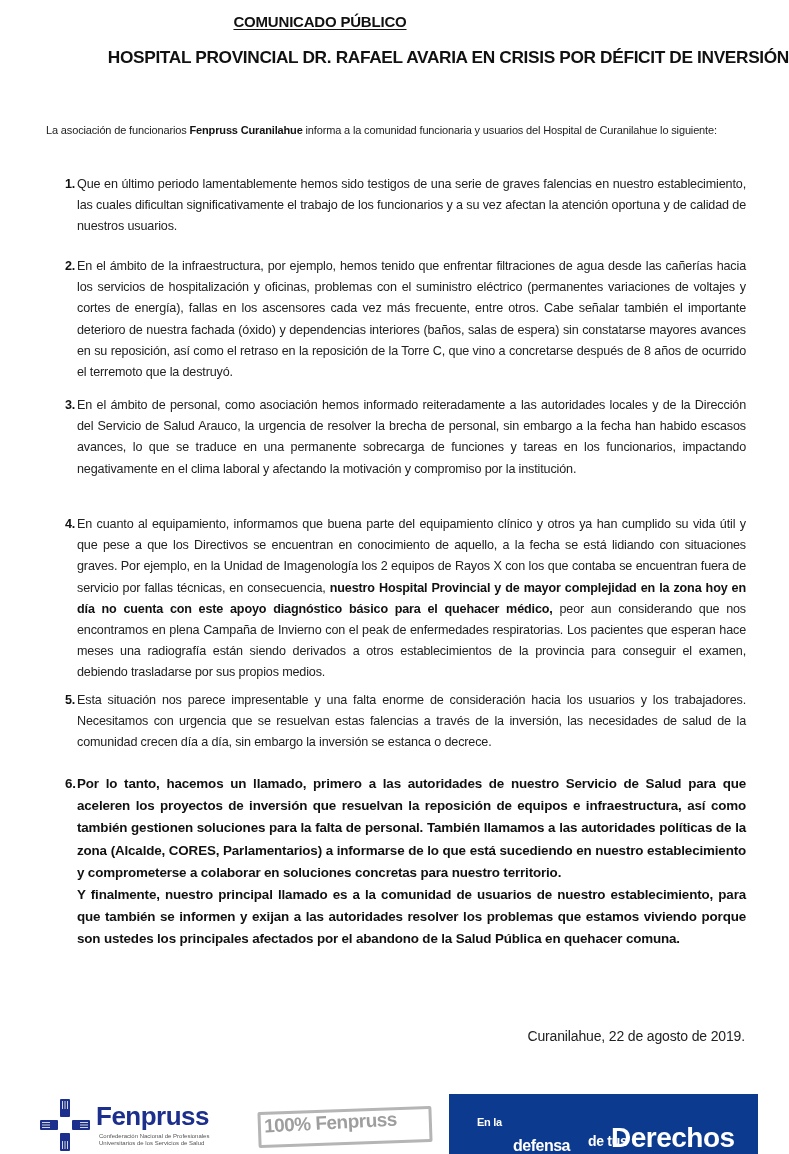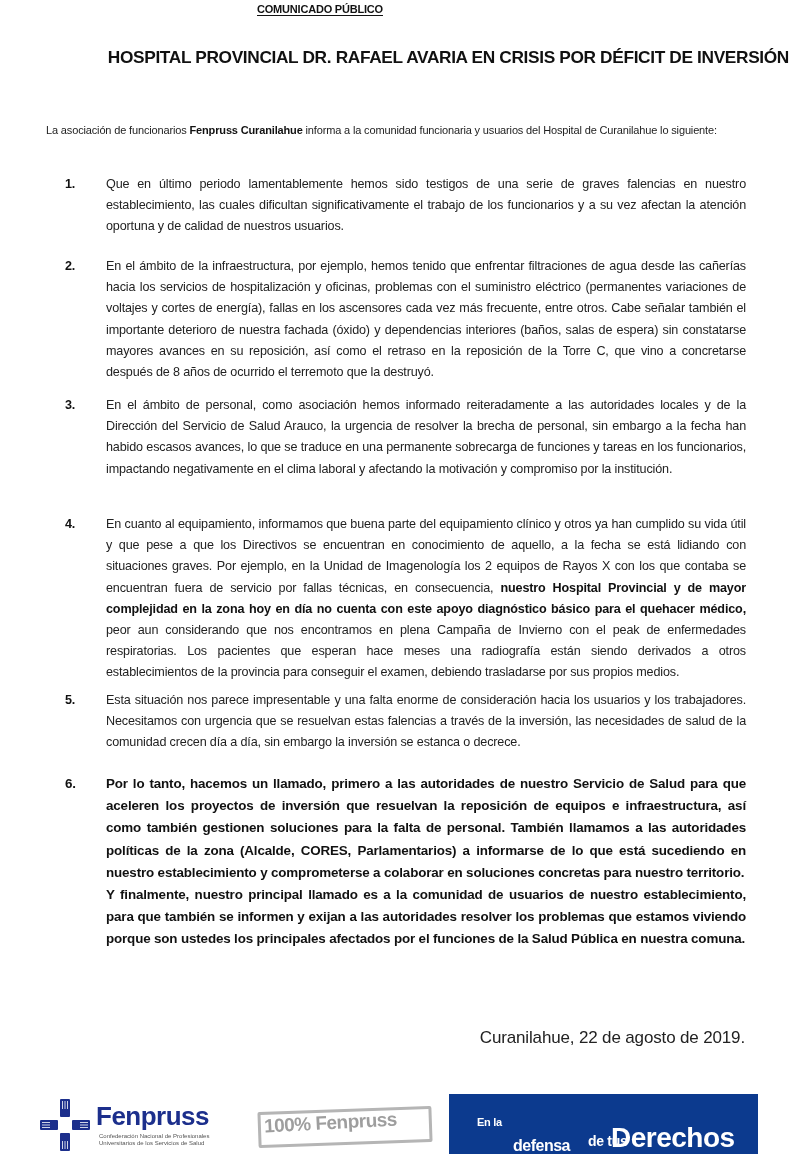--- a/index.html
+++ b/index.html
@@ -10,26 +10,26 @@
     body {
       width: 789px;
       height: 1154px;
       position: relative;
       overflow: hidden;
       font-family: "Liberation Sans", sans-serif;
       color: #1a1a1a;
     }
     .page-title {
       position: absolute;
-      top: 3px;
+      top: 13px;
       left: 0;
       width: 640px;
       text-align: center;
       font-weight: bold;
-      font-size: 11px;
+      font-size: 15px;
       text-decoration: underline;
       text-underline-offset: 2px;
       letter-spacing: -0.2px;
       color: #111;
     }
     .headline {
       position: absolute;
       top: 47px;
       left: 0;
       width: 789px;
@@ -63,38 +63,38 @@
     }
     .item .num {
       position: absolute;
       left: -1px;
       top: 0;
       width: 28px;
       font-weight: bold;
       color: #111;
     }
     .item .txt {
-      margin-left: 40px;
+      margin-left: 11px;
       display: block;
     }
     .item .txt b { color: #111; }
     .item.strong {
       font-weight: bold;
       font-size: 13.4px;
       line-height: 22.2px;
       color: #111;
     }
     .item.strong .txt p {
       margin: 0;
     }
     .closing-date {
       position: absolute;
       top: 1028px;
       right: 44px;
-      font-size: 17px;
+      font-size: 14px;
       color: #222;
       letter-spacing: -0.15px;
     }
     
     .footer {
       position: absolute;
       left: 0;
       top: 1085px;
       width: 789px;
       height: 69px;
@@ -229,21 +229,21 @@
 
 <div class="item" style="top:690px;">
   <span class="num">5.</span>
   <span class="txt">Esta situación nos parece impresentable y una falta enorme de consideración hacia los usuarios y los trabajadores. Necesitamos con urgencia que se resuelvan estas falencias a través de la inversión, las necesidades de salud de la comunidad crecen día a día, sin embargo la inversión se estanca o decrece.</span>
 </div>
 
 <div class="item strong" style="top:773px;">
   <span class="num">6.</span>
   <span class="txt">
     <p>Por lo tanto, hacemos un llamado, primero a las autoridades de nuestro Servicio de Salud para que aceleren los proyectos de inversión que resuelvan la reposición de equipos e infraestructura, así como también gestionen soluciones para la falta de personal. También llamamos a las autoridades políticas de la zona (Alcalde, CORES, Parlamentarios) a informarse de lo que está sucediendo en nuestro establecimiento y comprometerse a colaborar en soluciones concretas para nuestro territorio.</p>
-    <p>Y finalmente, nuestro principal llamado es a la comunidad de usuarios de nuestro establecimiento, para que también se informen y exijan a las autoridades resolver los problemas que estamos viviendo porque son ustedes los principales afectados por el funciones de la Salud Pública en nuestra comuna.</p>
+    <p>Y finalmente, nuestro principal llamado es a la comunidad de usuarios de nuestro establecimiento, para que también se informen y exijan a las autoridades resolver los problemas que estamos viviendo porque son ustedes los principales afectados por el abandono de la Salud Pública en quehacer comuna.</p>
   </span>
 </div>
 
 <div class="closing-date">Curanilahue, 22 de agosto de 2019.</div>
 
 <div class="footer">
   <div class="fen-logo">
     <svg class="fen-cross" viewBox="0 0 50 52">
       <g fill="#1c2f8c">
         <rect x="20" y="0" width="10" height="18" rx="1"></rect>

